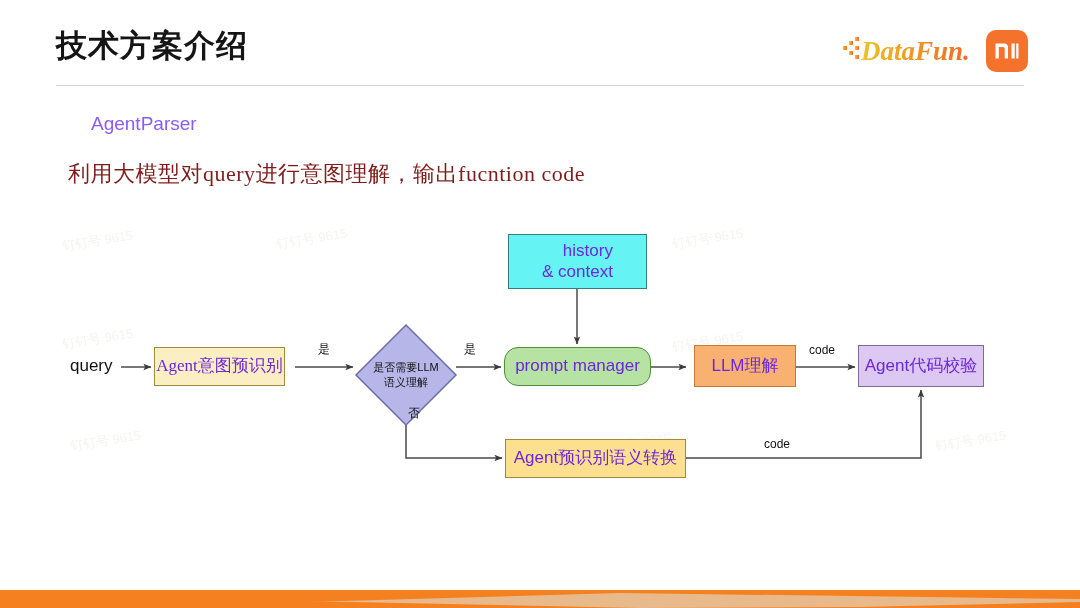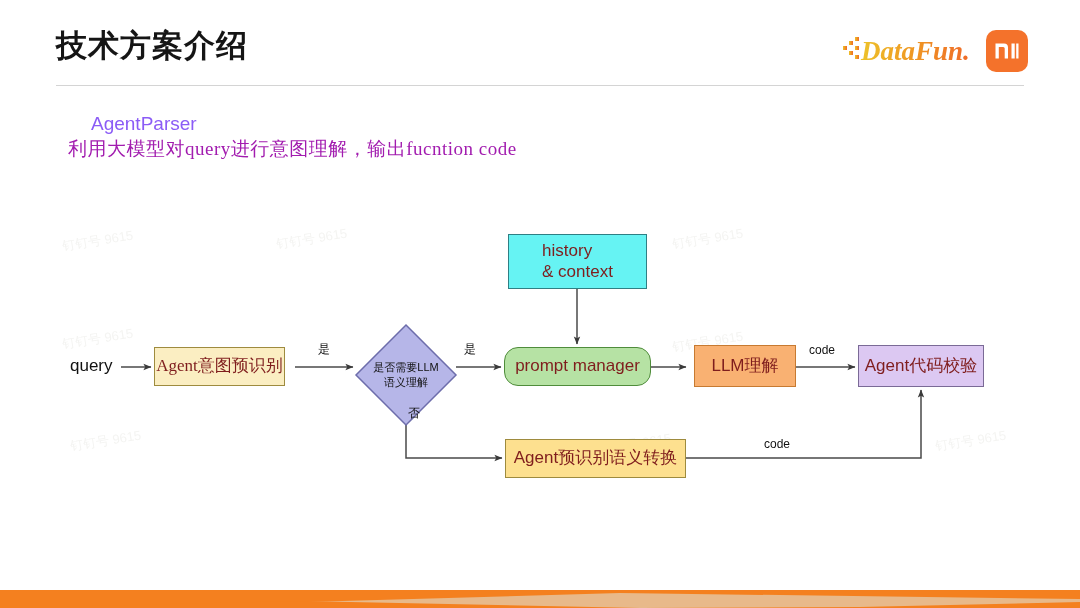--- a/index.html
+++ b/index.html
@@ -77,45 +77,45 @@
     top: 113px;
     font-size: 19px;
     color: #8b5cf6;
     font-family: "Liberation Sans", "DejaVu Sans", sans-serif;
     white-space: nowrap;
     margin-left: 23px;
   }
   #section-desc {
     position: absolute;
     left: 68px;
-    top: 136px;
-    font-size: 19px;
-    color: #a21caf;
+    top: 159px;
+    font-size: 22px;
+    color: #7f1d1d;
     font-family: "Liberation Serif", "DejaVu Serif", serif;
     letter-spacing: 0.5px;
     white-space: nowrap;
   }
 
   
   #diagram {
     position: absolute;
     left: 0;
     top: 0;
     width: 1080px;
     height: 608px;
   }
   .node {
     position: absolute;
     box-sizing: border-box;
     display: flex;
     align-items: center;
     justify-content: center;
-    text-align: left;
+    text-align: right;
     line-height: 1.22;
-    color: #7f1d1d;
+    color: #6d28d9;
     font-family: "Liberation Sans", "DejaVu Sans", sans-serif;
   }
   .node.box { border-width: 1.5px; border-style: solid; }
 
   #node-history    { left:508px; top:234px; width:139px; height:55px;
                      background:#66f3f3; border-color:#2f7f84; font-size:17px; }
   #node-agent-pre  { left:154px; top:347px; width:131px; height:39px;
                      background:#fbeec2; border-color:#9e8b3e; font-size:17px;font-family:Liberation Serif, serif; }
   #node-prompt     { left:504px; top:347px; width:147px; height:39px;
                      background:#b6e2a4; border-color:#4f8c3b; font-size:17px;border-radius:14px; }

